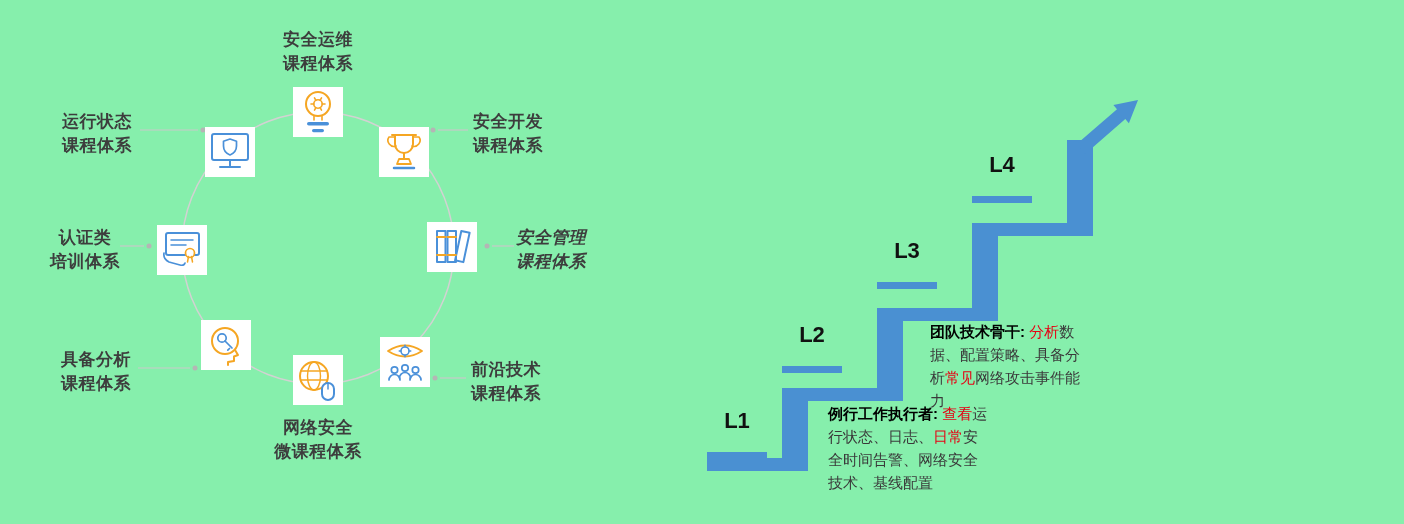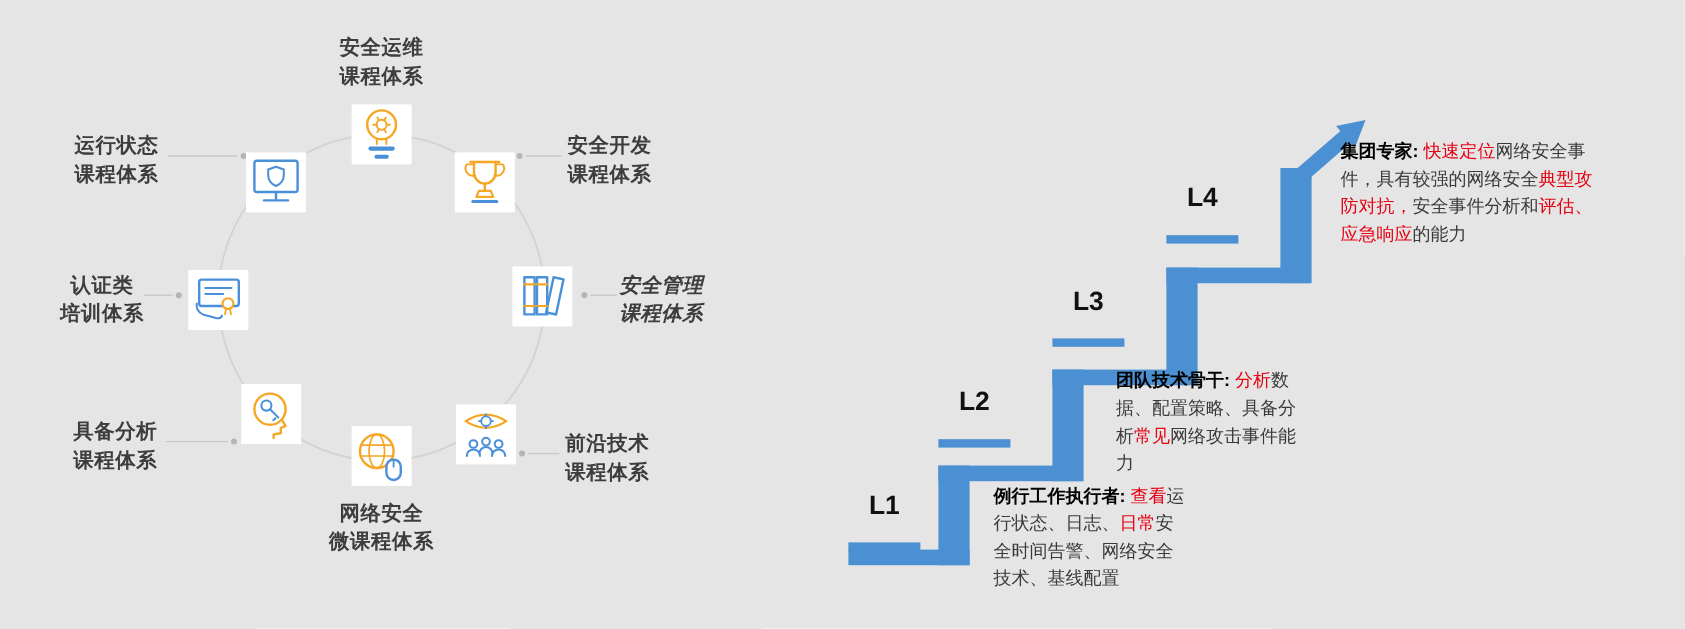--- a/index.html
+++ b/index.html
@@ -1,17 +1,17 @@
 <!DOCTYPE html>
 <html style="--stair-blue: #4a90d2; --icon-orange: #f5a623; --icon-blue: #4a90d9; --highlight-red: #e60012; --circle-gray: #d2d2d2;"><head>
 <meta charset="utf-8">
 <title>Diagram</title>
 <style>
   html,body{margin:0;padding:0;background:#fff;}
-  .stage{position:relative;width:1404px;height:524px;background:#e5e5e5;overflow:hidden;
+  .stage{position:relative;width:1404px;height:524px;background:#86efac;overflow:hidden;
          font-family:"Liberation Sans","DejaVu Sans",sans-serif;}
   .abs{position:absolute;top:0;}
 
   
   .wlab{position:absolute;width:120px;text-align:center;font-size:17px;font-weight:700;
         color:#3d3d3d;line-height:24px;letter-spacing:.5px;}
   .gray-s{stroke:var(--circle-gray,#d2d2d2);fill:none;}
   .conn line{stroke:#c9c9c9;stroke-width:1.2;}
   .dot{fill:#b5b5b5;}
   .o-s{stroke:var(--icon-orange,#f5a623);fill:none;stroke-linecap:round;stroke-linejoin:round;}
@@ -203,17 +203,16 @@
         <polygon points="436.8,144.0 477.0,109.2 473.4,105.0 498,100 488.9,123.3 485.3,119.1 445.2,154.0"></polygon>
       </g>
     </svg>
 
     <div class="lvl" style="left:67px;top:408px;"><span>L1</span></div>
     <div class="lvl" style="left:142px;top:322px;"><span>L2</span></div>
     <div class="lvl" style="left:237px;top:238px;"><span>L3</span></div>
     <div class="lvl" style="left:332px;top:152px;"><span>L4</span></div>
 
     <div class="desc" style="left:188px;top:402px;width:160px;"><span class="seg-bold">例行工作执行者: </span><span class="seg-red">查看</span><span>运行状态、日志、</span><span class="seg-red">日常</span><span>安全时间告警、网络安全技术、基线配置</span></div>
-    <div class="desc" style="left:290px;top:306px;width:160px;"><span class="seg-bold">团队技术骨干: </span><span class="seg-red">分析</span><span>数据、配置策略、具备分析</span><span class="seg-red">常见</span><span>网络攻击事件能力</span></div>
-    <div class="desc" style="left:477px;top:115px;width:220px;"><span class="seg-bold">集团专家: </span><span class="seg-red">快速定位</span><span>网络安全事件，具有较强的网络安全</span><span class="seg-red">典型攻防对抗，</span><span>安全事件分析和</span><span class="seg-red">评估、应急响应</span><span>的能力</span></div>
+    <div class="desc" style="left:290px;top:320px;width:160px;"><span class="seg-bold">团队技术骨干: </span><span class="seg-red">分析</span><span>数据、配置策略、具备分析</span><span class="seg-red">常见</span><span>网络攻击事件能力</span></div>
   </div>
 
 </div>
 
 </body></html>

